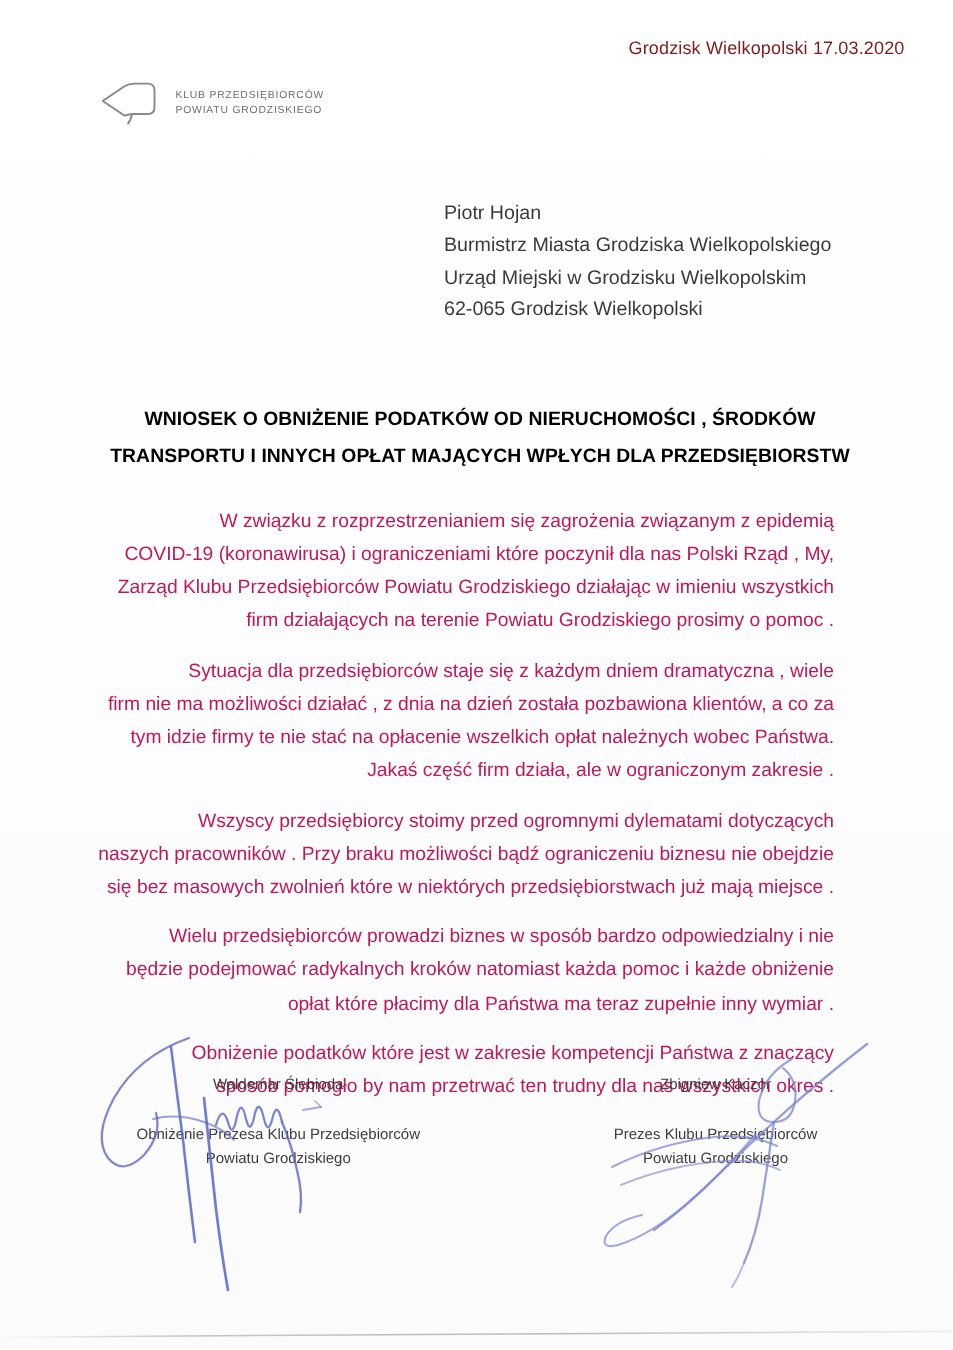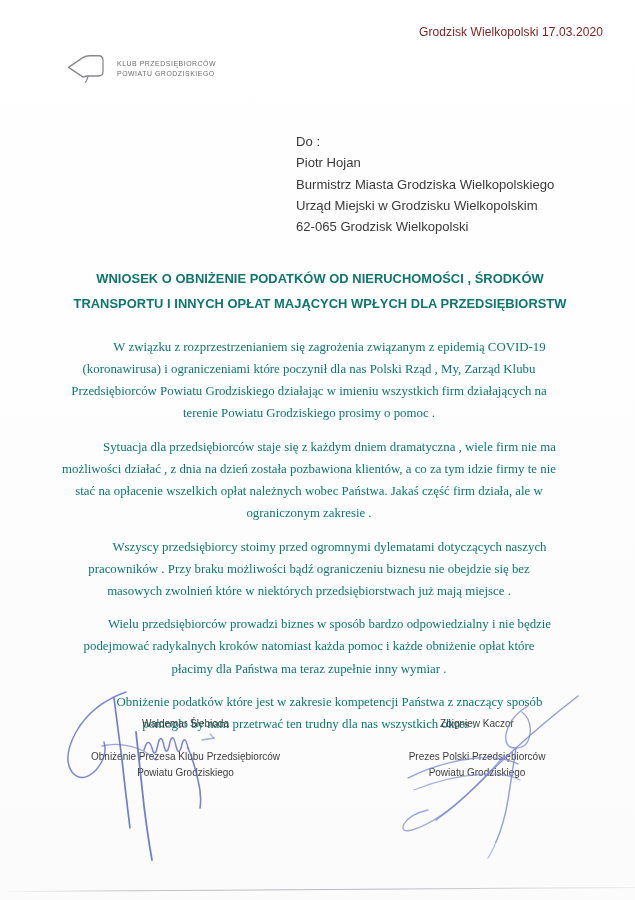--- a/index.html
+++ b/index.html
@@ -107,35 +107,34 @@
   #doc-title {
     position: absolute;
     top: 266px;
     left: 60px;
     width: 520px;
     text-align: center;
     font-size: 12.9px;
     font-weight: bold;
     line-height: 1.95;
     letter-spacing: .04px;
-    color: #0f766e;
+    color: #000000;
   }
   #doc-title .tline { display: block; }
 
   
   #body-copy {
     position: absolute;
     top: 336px;
     left: 62px;
     width: 494px;
     font-size: 12.85px;
     line-height: 1.72;
-    color: #0f766e;
-    text-align: center;
-    font-family: Liberation Serif, serif;
+    color: #be185d;
+    text-align: right;
   }
   #body-copy p {
     margin: 0 0 11.5px 0;
     text-indent: 41px;
   }
 
   
   #signature-area {
     position: absolute;
     top: 716px;
@@ -183,21 +182,20 @@
         <path d="M33 32 Q32 37.5 29.5 40.5" fill="none" stroke="#6e6e73" stroke-width="1.7" stroke-linecap="round"></path>
       </svg>
       <div id="logo-wordmark">
         <div>KLUB PRZEDSIĘBIORCÓW</div>
         <div>POWIATU GRODZISKIEGO</div>
       </div>
     </div>
   </div>
 
   <div id="recipient-block">
-    <div class="line">Do :</div>
     <div class="line">Piotr Hojan</div>
     <div class="line">Burmistrz Miasta Grodziska Wielkopolskiego</div>
     <div class="line">Urząd Miejski w Grodzisku Wielkopolskim</div>
     <div class="line">62-065 Grodzisk Wielkopolski</div>
   </div>
 
   <div id="doc-title">
     <span class="tline">WNIOSEK O OBNIŻENIE PODATKÓW OD NIERUCHOMOŚCI , ŚRODKÓW</span>
     <span class="tline">TRANSPORTU I INNYCH OPŁAT MAJĄCYCH WPŁYCH DLA PRZEDSIĘBIORSTW</span>
   </div>
@@ -216,21 +214,21 @@
       <div class="sig-name">Waldemar Ślebioda</div>
       <div class="sig-role">
         <span class="r">Obniżenie Prezesa Klubu Przedsiębiorców</span>
         <span class="r">Powiatu Grodziskiego</span>
       </div>
     </div>
 
     <div id="sig-right" class="sig-block">
       <div class="sig-name">Zbigniew Kaczor</div>
       <div class="sig-role">
-        <span class="r">Prezes Polski Przedsiębiorców</span>
+        <span class="r">Prezes Klubu Przedsiębiorców</span>
         <span class="r">Powiatu Grodziskiego</span>
       </div>
     </div>
   </div>
 
   <svg id="ink-left" class="ink" width="210" height="180" viewBox="0 0 210 180">
     <g fill="none" stroke="#5b66c4" stroke-linecap="round" stroke-linejoin="round">
       <path d="M74 4 Q40 16 24 44 Q10 70 20 84 Q30 96 44 82 Q56 68 52 54" stroke-width="1.5" opacity=".78"></path>
       <path d="M50 58 Q66 54 84 60 Q96 64 104 72" stroke-width="1.3" opacity=".6"></path>
       <path d="M62 10 Q66 40 70 72 Q74 108 78 140" stroke-width="1.7" opacity=".85"></path>

